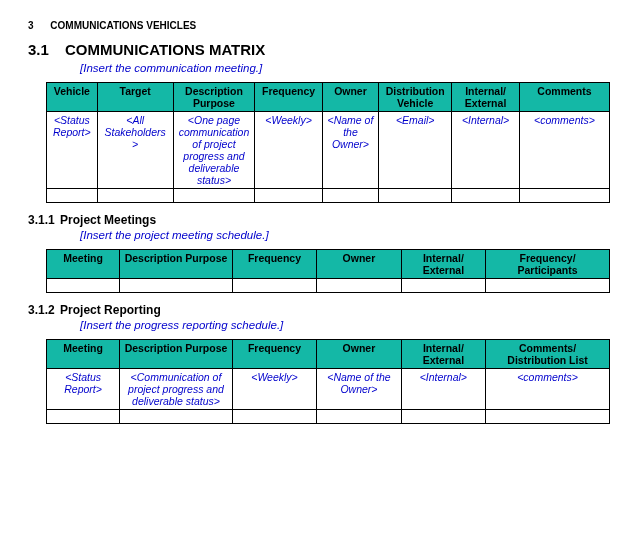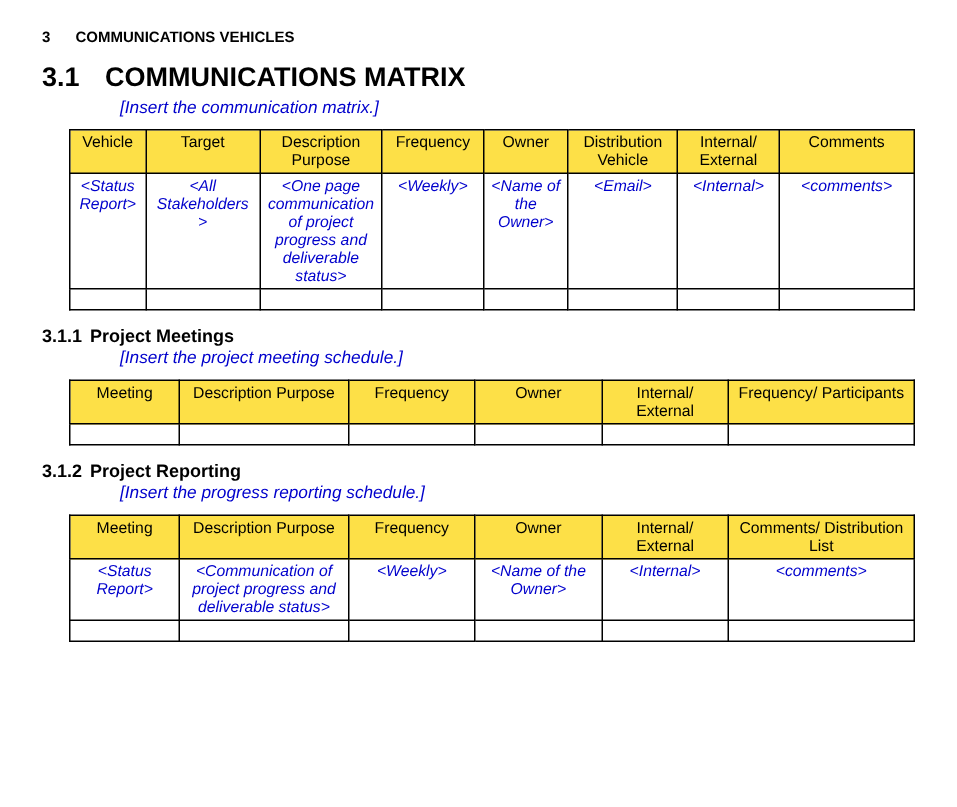--- a/index.html
+++ b/index.html
@@ -10,21 +10,21 @@
       width: 638px;
       color: #000;
     }
     .h1 {
       font-size: 10px;
       font-weight: bold;
       margin-bottom: 10px;
     }
     .h1 .num { display: inline-block; margin-right: 14px; }
     .h2 {
-      font-size: 18px;
+      font-size: 15px;
       font-weight: bold;
       margin-bottom: 4px;
     }
     .h2 .num { display: inline-block; margin-right: 12px; }
     .h3 {
       font-size: 12px;
       font-weight: bold;
       margin-top: 10px;
       margin-bottom: 2px;
     }
@@ -46,22 +46,22 @@
     }
     table.wide { width: calc(100% - 18px); }
     th, td {
       border: 1px solid #000;
       padding: 2px 4px;
       vertical-align: top;
       text-align: center;
       word-wrap: break-word;
     }
     th {
-      font-weight: normal;
-      background: #fde047;
+      font-weight: bold;
+      background: #14b8a6;
     }
     td.placeholder, span.ph {
       color: #0000cc;
       font-style: italic;
     }
     tr.empty td { height: 14px; }
     
     .t8 th:nth-child(1), .t8 td:nth-child(1) { width: 9%; }
     .t8 th:nth-child(2), .t8 td:nth-child(2) { width: 13.5%; }
     .t8 th:nth-child(3), .t8 td:nth-child(3) { width: 14.5%; }
@@ -83,21 +83,21 @@
 
 <div class="h1">
   <span class="num">3</span>
   <span>COMMUNICATIONS VEHICLES</span>
 </div>
 
 <div class="h2">
   <span class="num">3.1</span>
   <span>COMMUNICATIONS MATRIX</span>
 </div>
-<div class="instruction">[Insert the communication matrix.]</div>
+<div class="instruction">[Insert the communication meeting.]</div>
 
 <table class="t8 wide">
   <tbody>
       <tr>
     <th>Vehicle</th>
     <th>Target</th>
     <th>Description Purpose</th>
     <th>Frequency</th>
     <th>Owner</th>
     <th>Distribution Vehicle</th>

